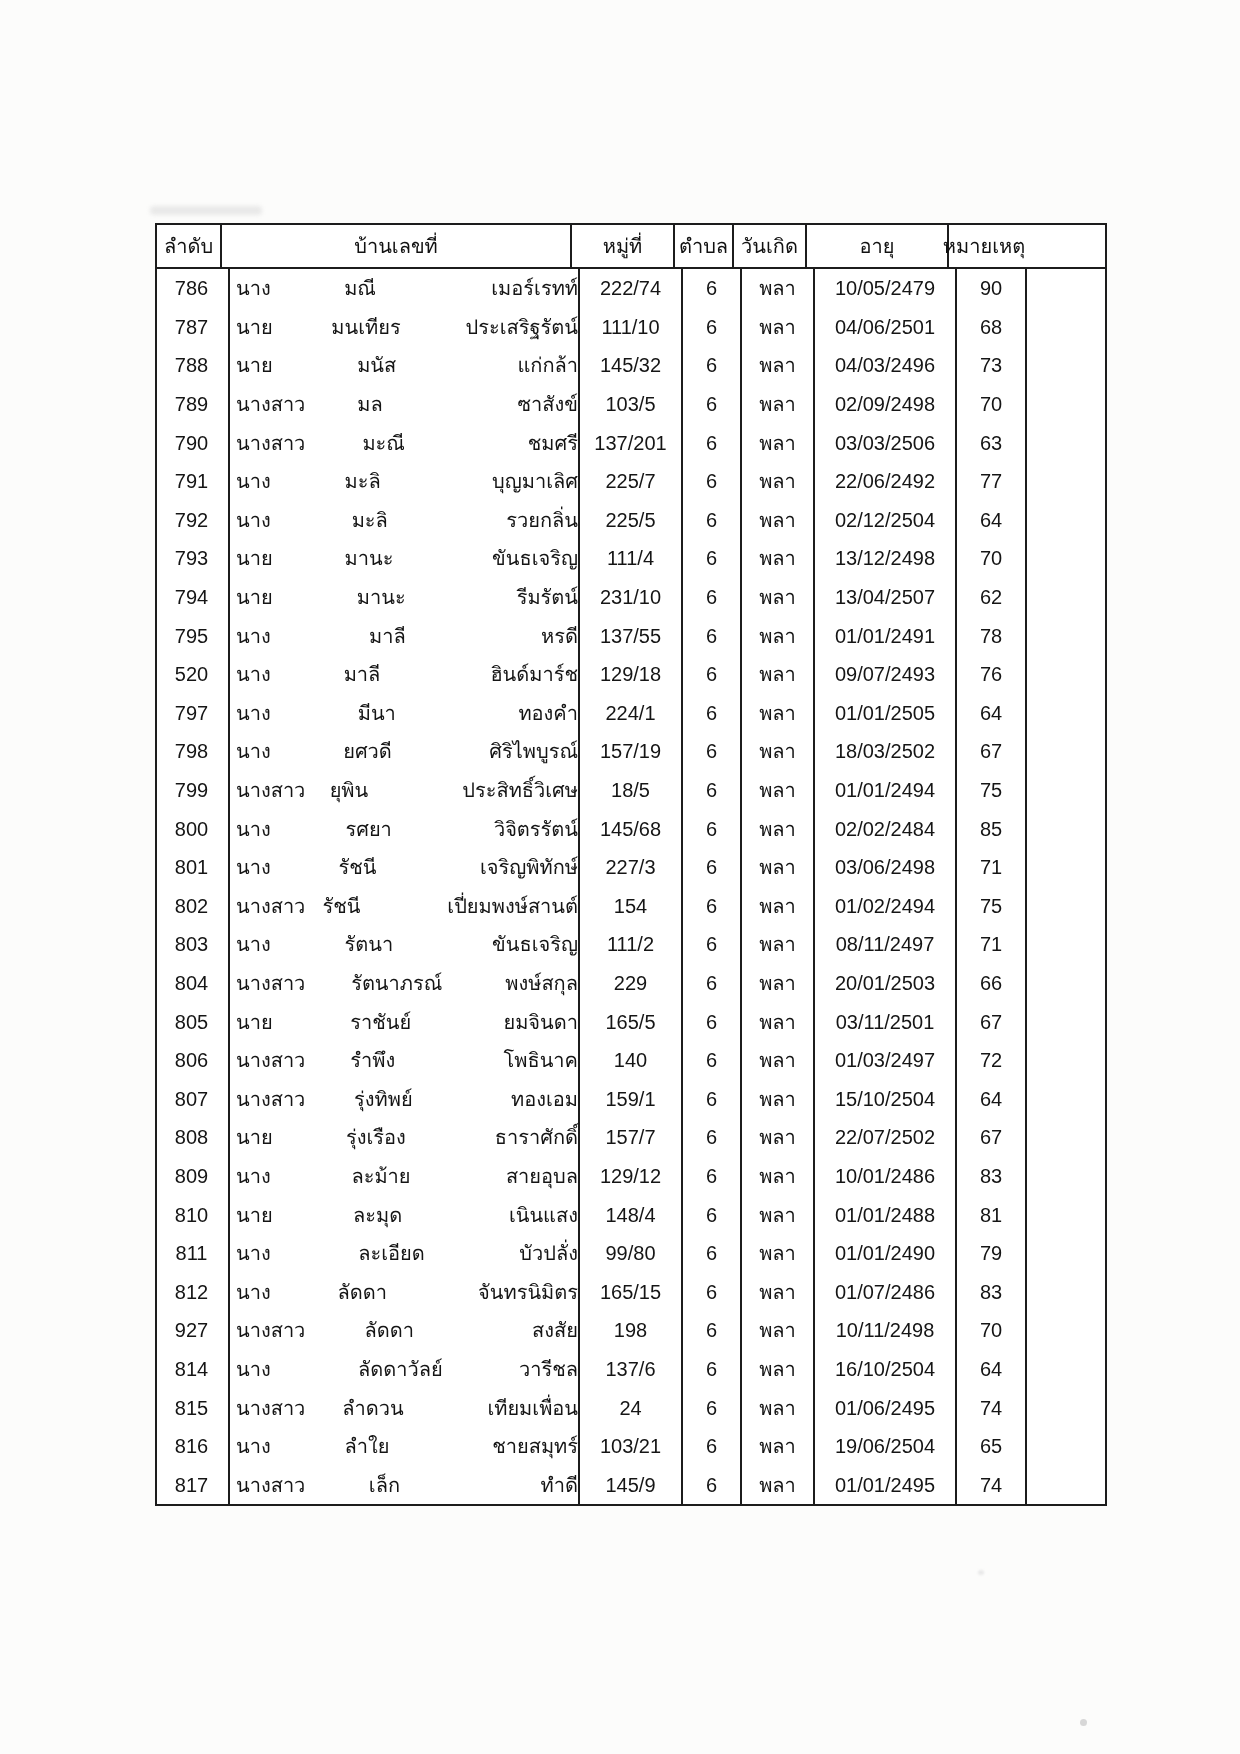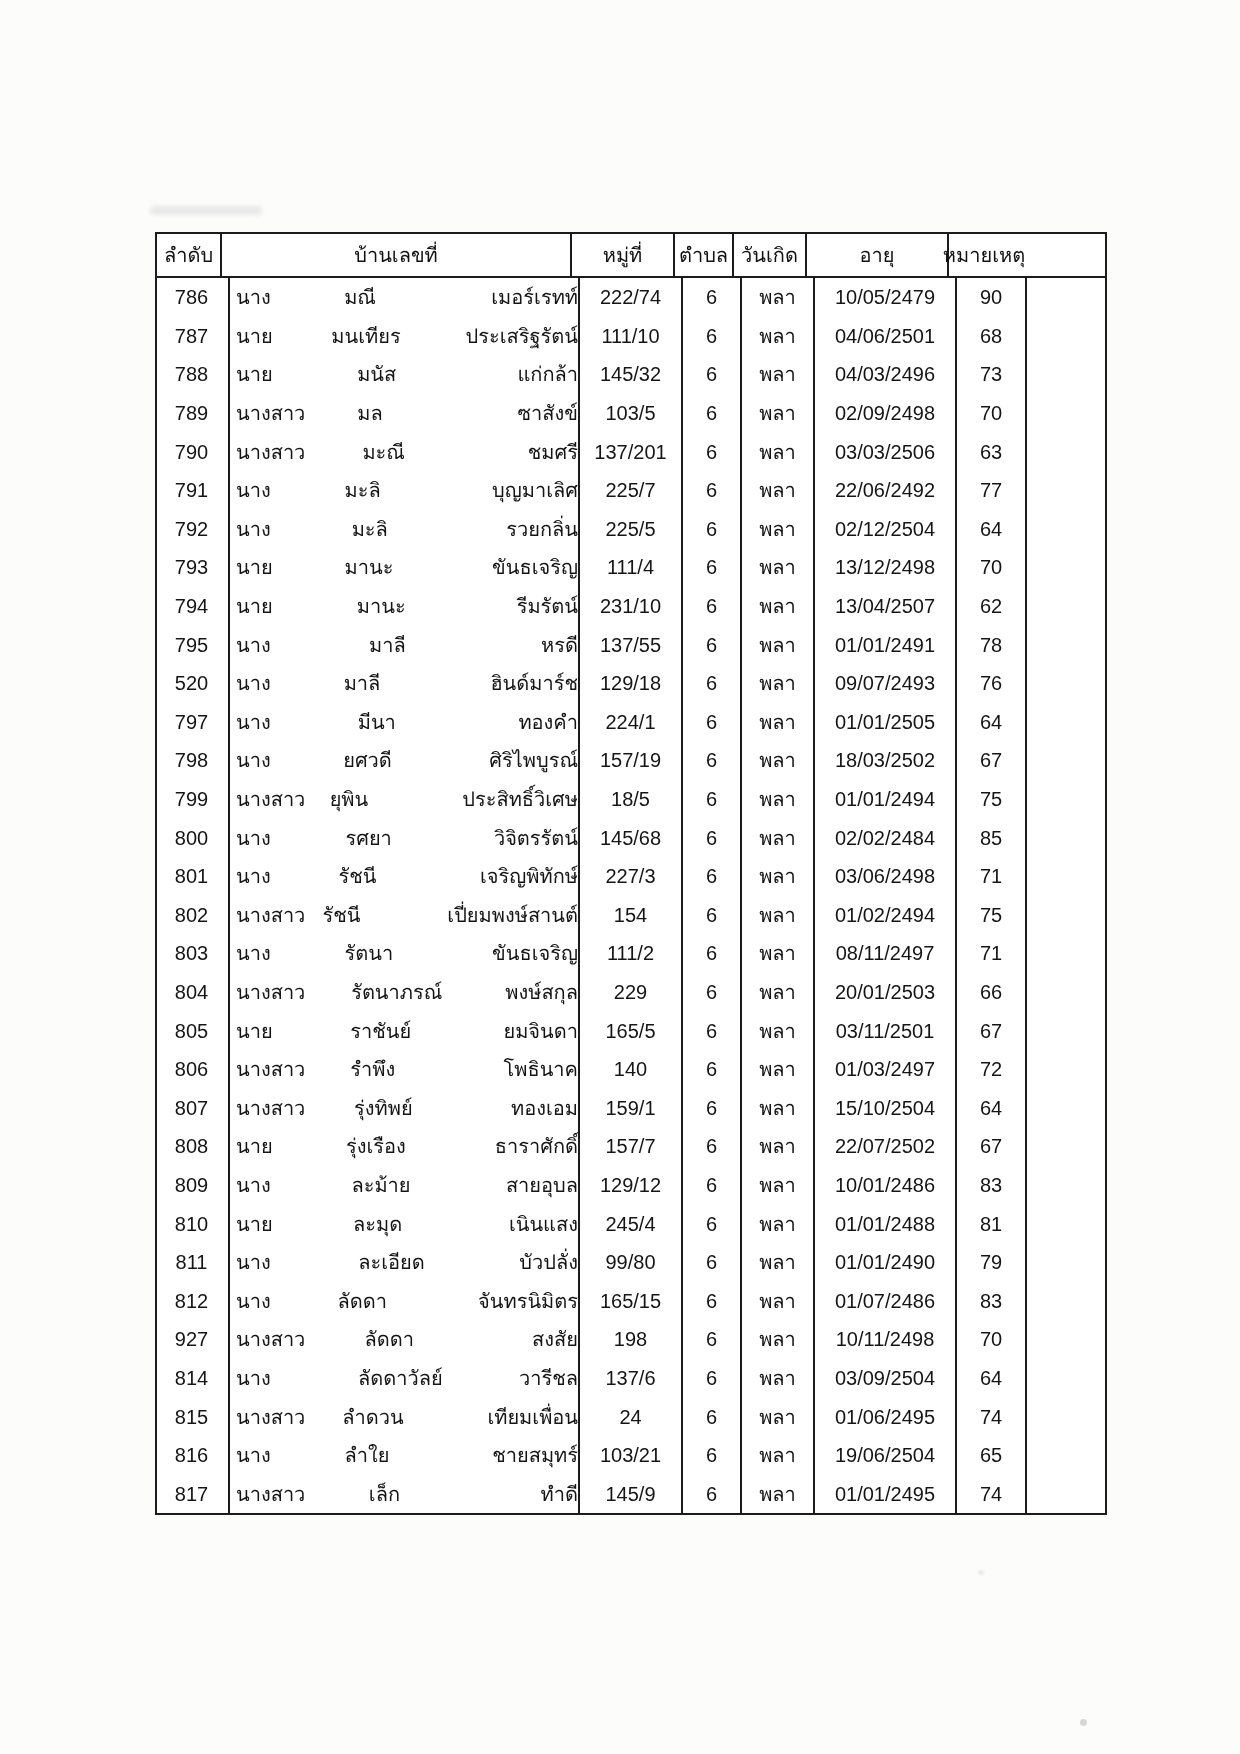--- a/index.html
+++ b/index.html
@@ -8,21 +8,21 @@
     background: #fbfbfa;
     font-family: "Liberation Sans", sans-serif;
     color: #151515;
     position: relative;
     overflow: hidden;
   }
   .page { position: absolute; inset: 0; background: #fcfcfb; }
 
   .doc-table {
     position: absolute;
-    left: 155px; top: 232px;
+    left: 155px; top: 223px;
     width: 948px;
     border: 2px solid #1c1c1c;
     background: #fff;
   }
   .thead, .trow {
     display: grid;
     grid-template-columns: 65px 350px 103px 59px 73px 142px 70px 86px;
   }
   .thead { height: 42px; border-bottom: 2px solid #1c1c1c; }
   .trow  { height: 38.6px; padding-left: 8px; }
@@ -432,21 +432,21 @@
     <div class="cell c-remark"></div>
   </div>
 
   <div class="trow">
     <div class="cell c-no">810</div>
     <div class="cell c-name">
       <span class="prefix">นาย</span>
       <span class="given">ละมุด</span>
       <span class="surname">เนินแสง</span>
     </div>
-    <div class="cell c-house">245/4</div>
+    <div class="cell c-house">148/4</div>
     <div class="cell c-moo">6</div>
     <div class="cell c-tambon">พลา</div>
     <div class="cell c-birth">01/01/2488</div>
     <div class="cell c-age">81</div>
     <div class="cell c-remark"></div>
   </div>
 
   <div class="trow">
     <div class="cell c-no">811</div>
     <div class="cell c-name">
@@ -495,21 +495,21 @@
   <div class="trow">
     <div class="cell c-no">814</div>
     <div class="cell c-name">
       <span class="prefix">นาง</span>
       <span class="given">ลัดดาวัลย์</span>
       <span class="surname">วารีชล</span>
     </div>
     <div class="cell c-house">137/6</div>
     <div class="cell c-moo">6</div>
     <div class="cell c-tambon">พลา</div>
-    <div class="cell c-birth">03/09/2504</div>
+    <div class="cell c-birth">16/10/2504</div>
     <div class="cell c-age">64</div>
     <div class="cell c-remark"></div>
   </div>
 
   <div class="trow">
     <div class="cell c-no">815</div>
     <div class="cell c-name">
       <span class="prefix">นางสาว</span>
       <span class="given">ลำดวน</span>
       <span class="surname">เทียมเพื่อน</span>

